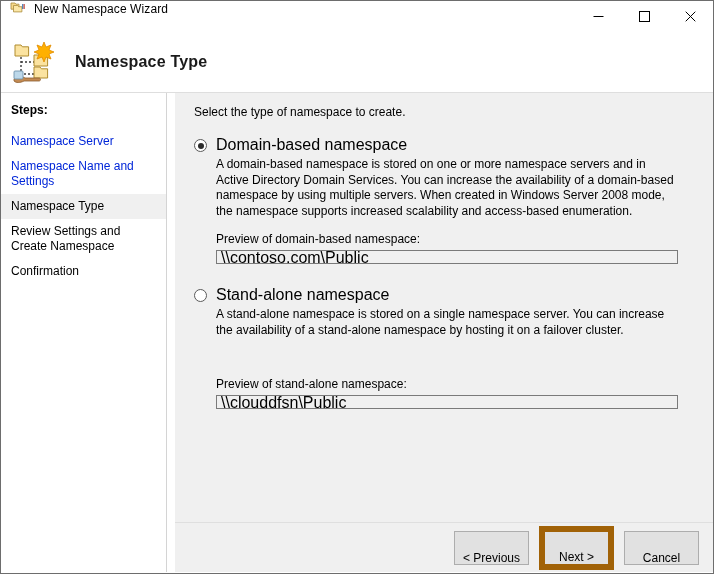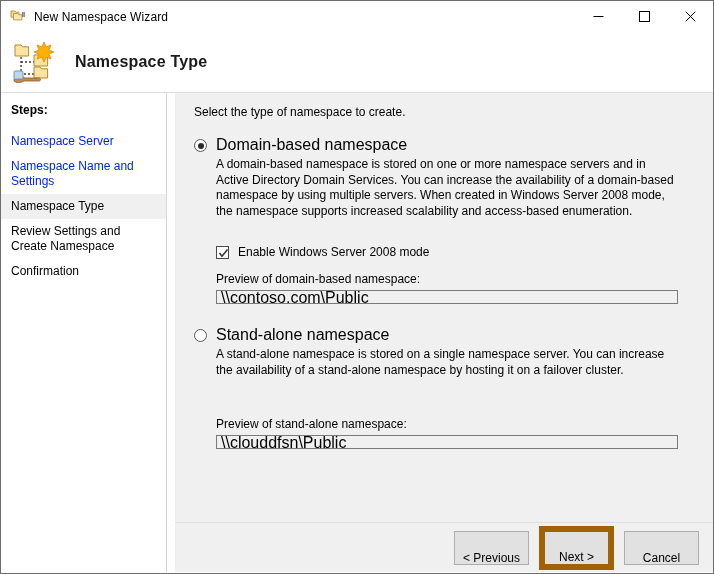--- a/index.html
+++ b/index.html
@@ -21,21 +21,20 @@
     background: #ffffff;
     overflow: hidden;
   }
 
   
   .titlebar {
     position: relative;
     height: 31px;
     background: #ffffff;
     display: flex;
-    align-items: center;
   }
   .titlebar-icon {
     width: 16px;
     height: 16px;
     margin-left: 9px;
     margin-right: 8px;
     position: relative;
     flex: none;
   }
   .titlebar-title {
@@ -354,28 +353,20 @@
       <div class="main-content">
 
         <div class="intro">Select the type of namespace to create.</div>
 
         <div class="option-row">
           <span class="radio checked"></span>
           <span class="option-label">Domain-based namespace</span>
         </div>
         <div class="option-desc">A domain-based namespace is stored on one or more namespace servers and in Active Directory Domain Services. You can increase the availability of a domain-based namespace by using multiple servers. When created in Windows Server 2008 mode, the namespace supports increased scalability and access-based enumeration.</div>
 
-        <div class="checkbox-row">
-          <span class="checkbox checked">
-            <svg width="11" height="11" viewBox="0 0 11 11">
-              <path d="M1.5 5 L4 8.2 L9.5 1.5" fill="none" stroke="#3a3a3a" stroke-width="1.6"></path>
-            </svg>
-          </span>
-          <span class="checkbox-label">Enable Windows Server 2008 mode</span>
-        </div>
 
         <div class="preview-label">Preview of domain-based namespace:</div>
         <input class="textbox" type="text" readonly="" value="\\contoso.com\Public" style="">
 
         <div class="spacer-standalone"></div>
 
         <div class="option-row">
           <span class="radio"></span>
           <span class="option-label">Stand-alone namespace</span>
         </div>

